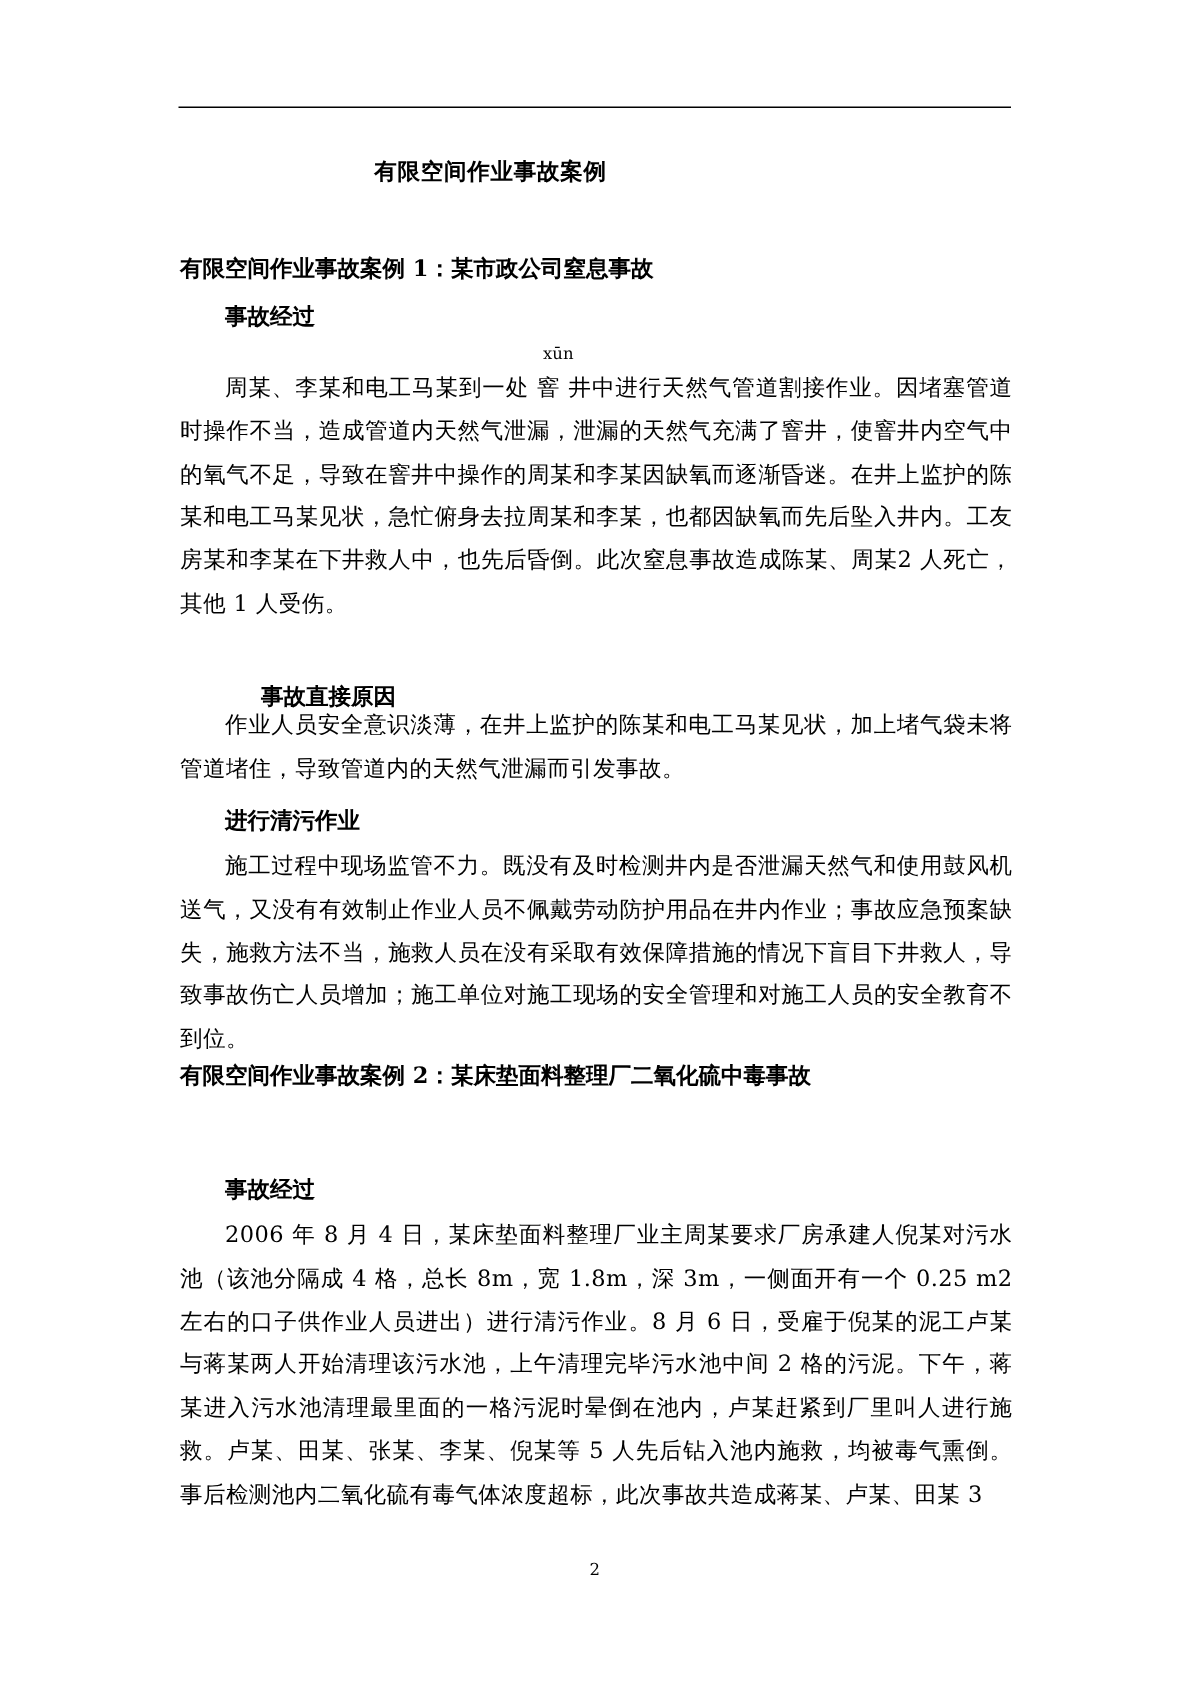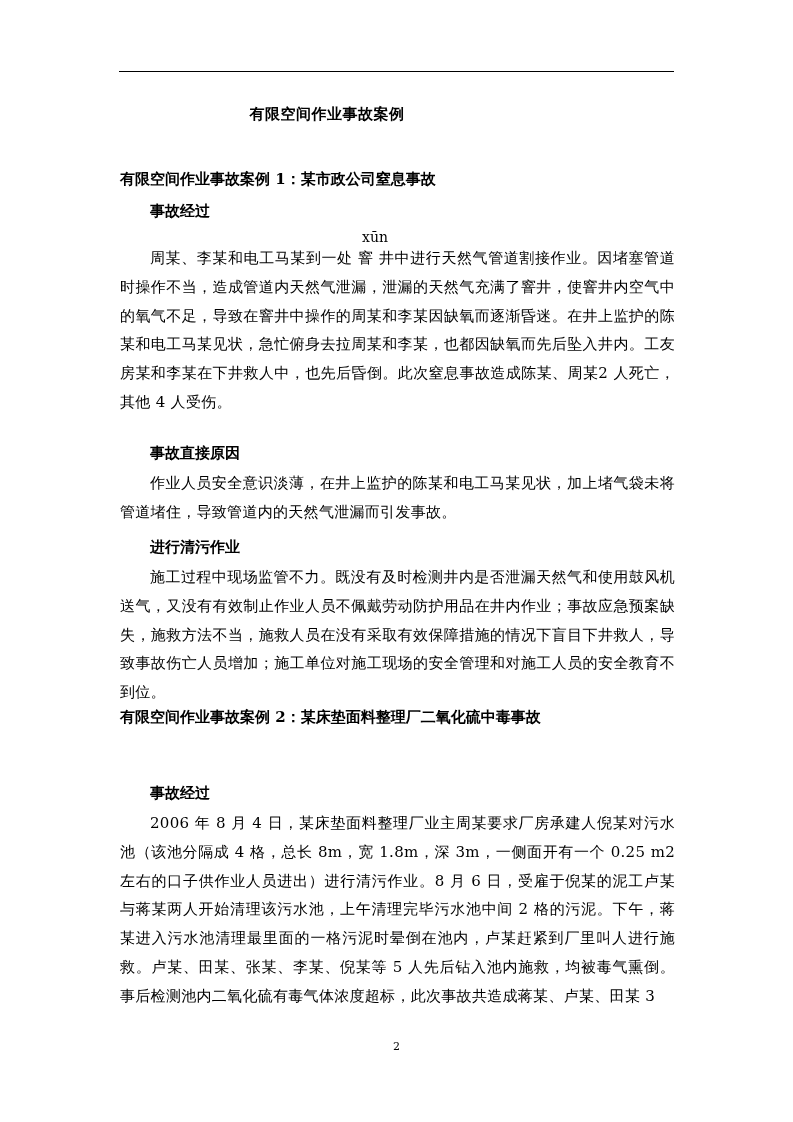--- a/index.html
+++ b/index.html
@@ -6,37 +6,37 @@
     body { width: 793px; height: 1122px; position: relative; overflow: hidden;
            font-family: "DejaVu Serif", "Liberation Serif", serif; color: #000; }
     .header-rule { position: absolute; left: 119px; top: 71px; width: 555px; height: 0; border-top: 1px solid #000; }
     .doc-title { position: absolute; left: 0; width: 654px; top: 105px; text-align: center;
                  font-size: 15px; font-weight: bold; letter-spacing: 0.5px; }
     .content { position: absolute; left: 120px; top: 0; width: 555px; }
     .case-title { position: absolute; left: 0; font-size: 15px; font-weight: bold; white-space: nowrap; }
     .sub-heading { position: absolute; left: 30px; font-size: 15px; font-weight: bold; white-space: nowrap; }
     .para { position: absolute; left: 0; width: 555px; font-size: 15px; line-height: 28.8px;
             text-align: justify; text-indent: 30px; letter-spacing: 0.3px; }
-    .pinyin { position: absolute; left: 362px; top: 229px; font-size: 14px; }
+    .pinyin { position: absolute; left: 362px; top: 229px; font-size: 11px; }
     .page-number { position: absolute; left: 0; width: 793px; top: 1040px; text-align: center; font-size: 11px; }
   </style>
 </head>
 <body>
 
 <div class="header-rule"></div>
 
 <div class="doc-title">有限空间作业事故案例</div>
 
 <div class="content">
   <div class="case-title" style="top:170px;">有限空间作业事故案例 1：某市政公司窒息事故</div>
 
   <div class="sub-heading" style="top:202px;">事故经过</div>
-  <div class="para" style="top:244px;">周某、李某和电工马某到一处 窨 井中进行天然气管道割接作业。因堵塞管道时操作不当，造成管道内天然气泄漏，泄漏的天然气充满了窨井，使窨井内空气中的氧气不足，导致在窨井中操作的周某和李某因缺氧而逐渐昏迷。在井上监护的陈某和电工马某见状，急忙俯身去拉周某和李某，也都因缺氧而先后坠入井内。工友房某和李某在下井救人中，也先后昏倒。此次窒息事故造成陈某、周某2 人死亡，其他 4 人受伤。</div>
+  <div class="para" style="top:244px;">周某、李某和电工马某到一处 窨 井中进行天然气管道割接作业。因堵塞管道时操作不当，造成管道内天然气泄漏，泄漏的天然气充满了窨井，使窨井内空气中的氧气不足，导致在窨井中操作的周某和李某因缺氧而逐渐昏迷。在井上监护的陈某和电工马某见状，急忙俯身去拉周某和李某，也都因缺氧而先后坠入井内。工友房某和李某在下井救人中，也先后昏倒。此次窒息事故造成陈某、周某2 人死亡，其他 1 人受伤。</div>
 
-  <div class="sub-heading" style="top:444px;">事故直接原因</div>
+  <div class="sub-heading" style="top:455px;margin-left:24px;">事故直接原因</div>
   <div class="para" style="top:469px;">作业人员安全意识淡薄，在井上监护的陈某和电工马某见状，加上堵气袋未将管道堵住，导致管道内的天然气泄漏而引发事故。</div>
 
   <div class="sub-heading" style="top:538px;">进行清污作业</div>
   <div class="para" style="top:563px;">施工过程中现场监管不力。既没有及时检测井内是否泄漏天然气和使用鼓风机送气，又没有有效制止作业人员不佩戴劳动防护用品在井内作业；事故应急预案缺失，施救方法不当，施救人员在没有采取有效保障措施的情况下盲目下井救人，导致事故伤亡人员增加；施工单位对施工现场的安全管理和对施工人员的安全教育不到位。</div>
 
   <div class="case-title" style="top:708px;">有限空间作业事故案例 2：某床垫面料整理厂二氧化硫中毒事故</div>
 
   <div class="sub-heading" style="top:784px;">事故经过</div>
   <div class="para" style="top:809px;">2006 年 8 月 4 日，某床垫面料整理厂业主周某要求厂房承建人倪某对污水池（该池分隔成 4 格，总长 8m，宽 1.8m，深 3m，一侧面开有一个 0.25 m2 左右的口子供作业人员进出）进行清污作业。8 月 6 日，受雇于倪某的泥工卢某与蒋某两人开始清理该污水池，上午清理完毕污水池中间 2 格的污泥。下午，蒋某进入污水池清理最里面的一格污泥时晕倒在池内，卢某赶紧到厂里叫人进行施救。卢某、田某、张某、李某、倪某等 5 人先后钻入池内施救，均被毒气熏倒。事后检测池内二氧化硫有毒气体浓度超标，此次事故共造成蒋某、卢某、田某 3</div>
 </div>

